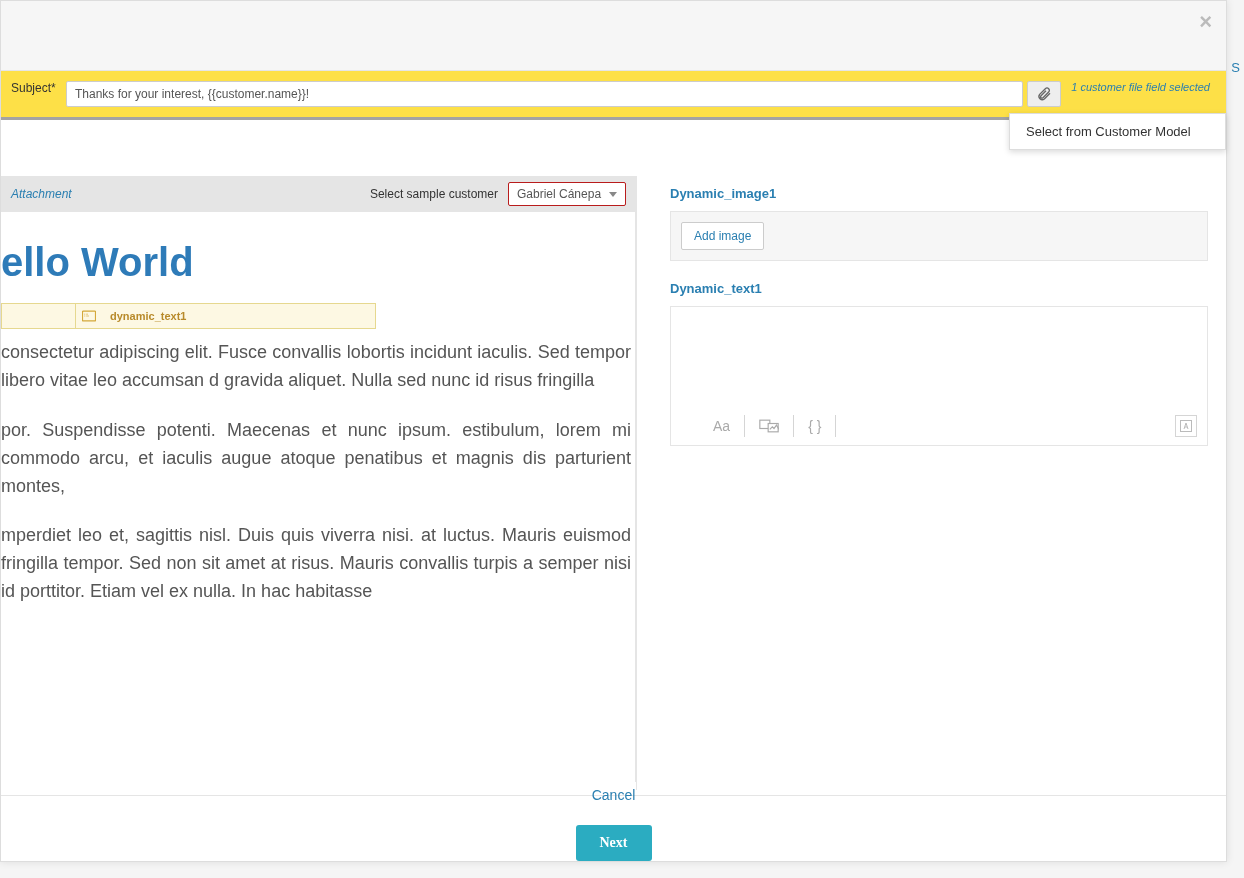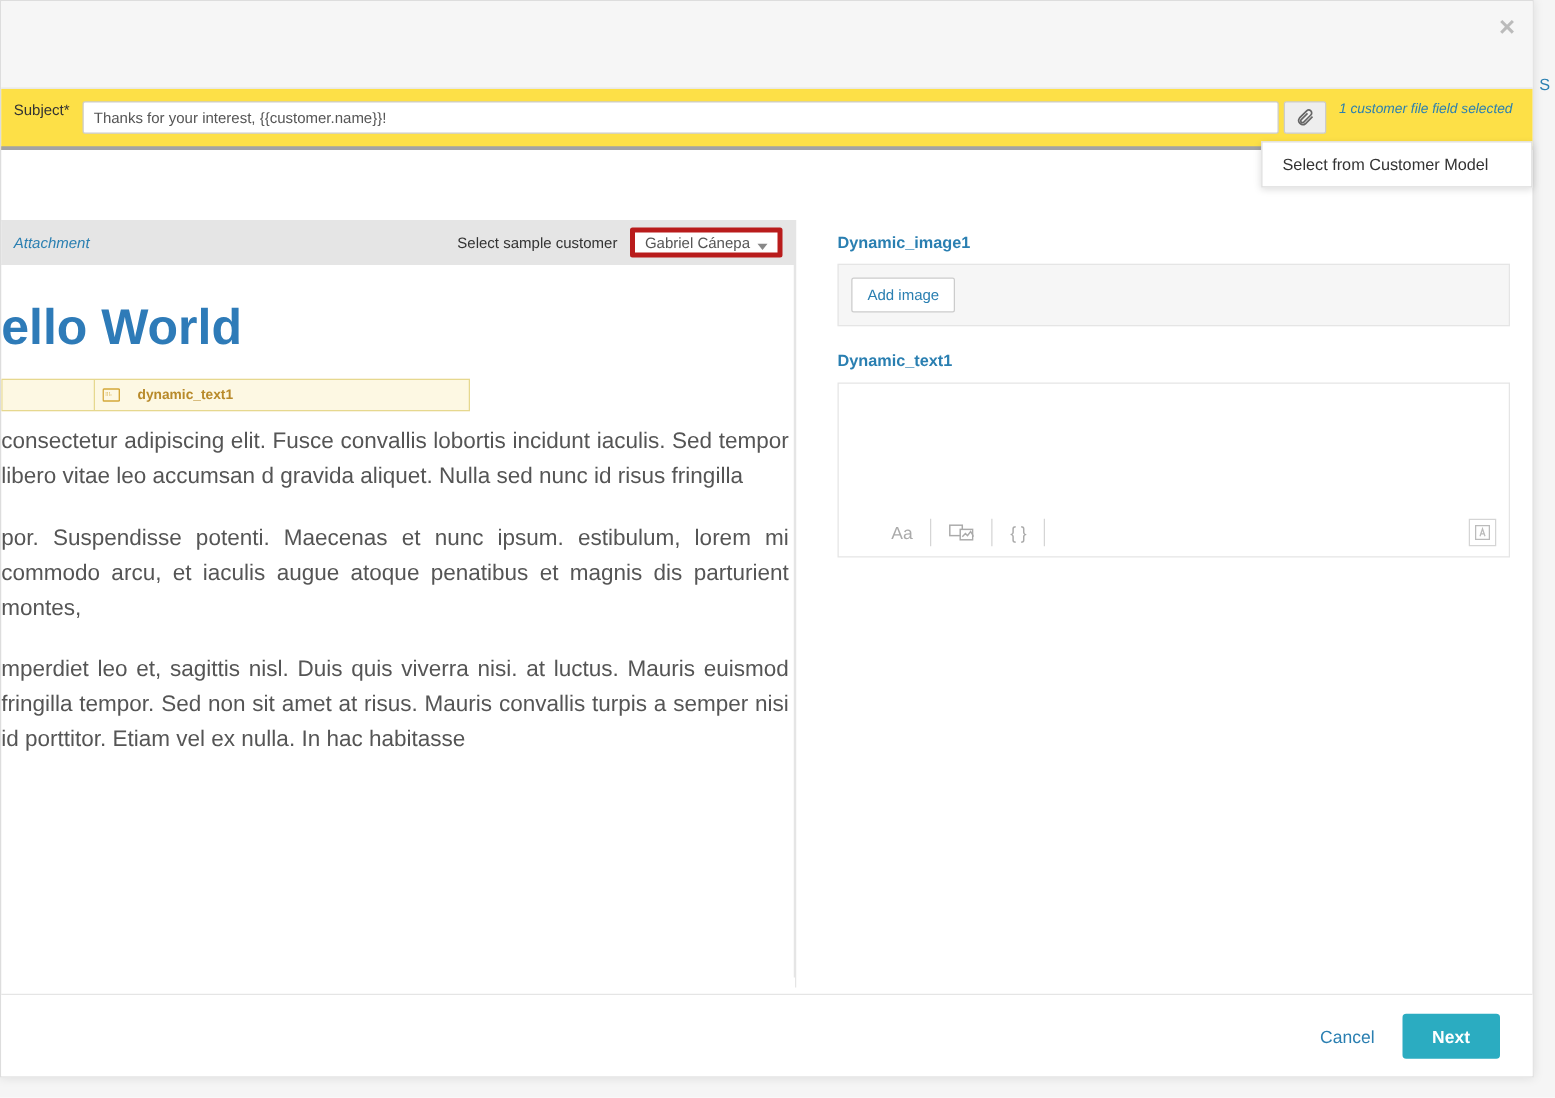--- a/index.html
+++ b/index.html
@@ -88,21 +88,21 @@
     display: flex; align-items: center;
     padding: 0 10px;
     justify-content: space-between;
   }
   .attachment-link { font-size: 12px; font-style: italic; color: #2a7fb1; }
   .sample-row { display: flex; align-items: center; gap: 10px; }
   .sample-label { font-size: 12px; color: #333; }
   .sample-select {
     height: 24px;
     min-width: 118px;
-    border: 4px solid #b91c1c;
+    border: 1px solid #b91c1c;
     background: #fff;
     font-size: 12px;
     color: #555;
     padding: 0 22px 0 8px;
     border-radius: 2px;
     position: relative;
     display: flex; align-items: center;
   }
   .sample-select::after {
     content: "";
@@ -211,30 +211,32 @@
   }
   .footer {
     position: absolute;
     bottom: 0; left: 0; right: 0;
     height: 66px;
     border-top: 1px solid #e5e5e5;
     background: #fff;
     display: flex; align-items: center; justify-content: flex-end;
     padding: 0 26px;
     gap: 22px;
+    flex-direction: column;
   }
   .cancel-link { color: #2a7fb1; font-size: 14px; cursor: pointer; }
   .next-btn {
     background: #2bacc1;
     color: #fff;
     font-size: 14px; font-weight: bold;
     border: none;
     border-radius: 3px;
     padding: 10px 24px;
     cursor: pointer;
+    font-family: Liberation Serif, serif;
   }
   .right-sidebar-hint {
     position: absolute;
     right: 4px; top: 60px;
     font-size: 13px;
     color: #2a7fb1;
   }
 </style>
 </head>
 <body>

